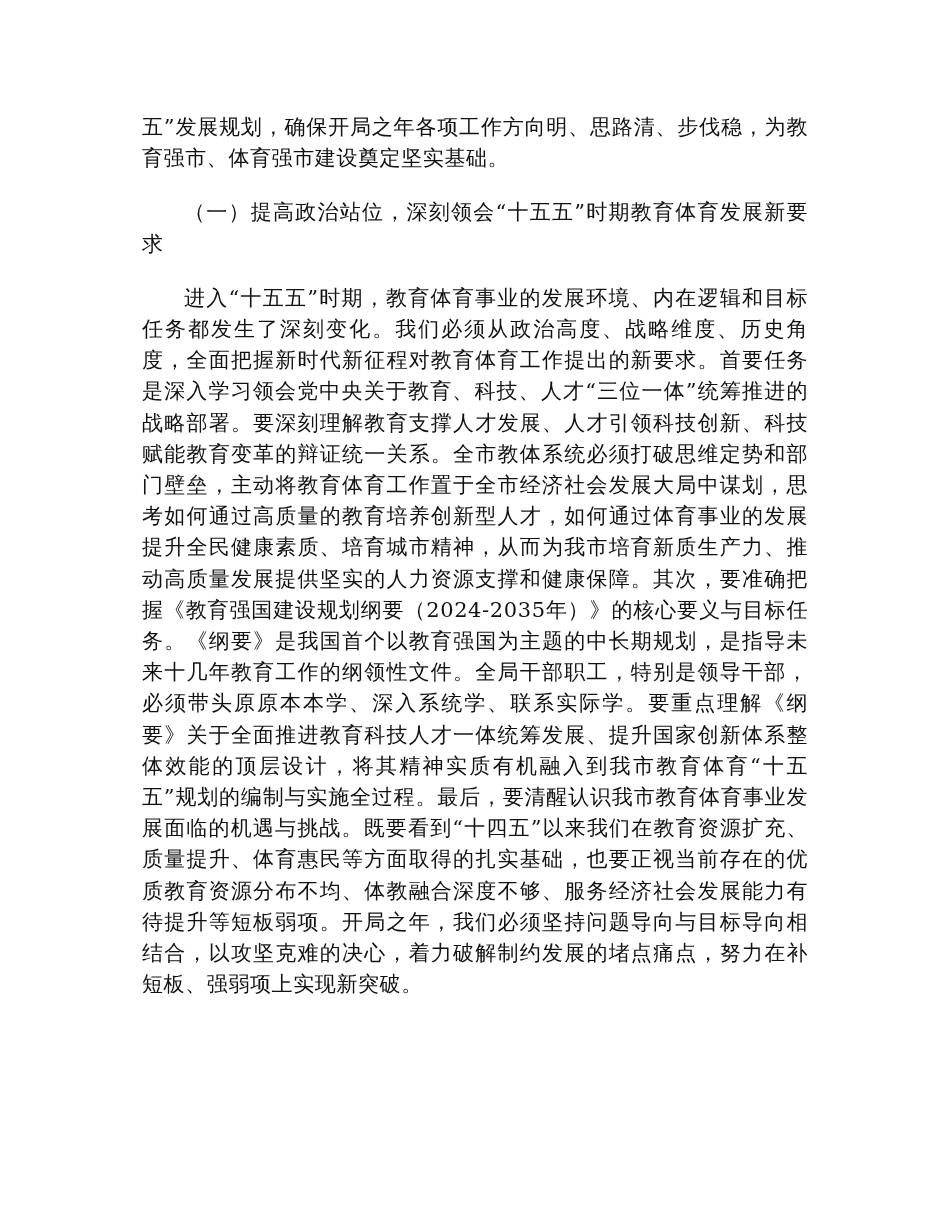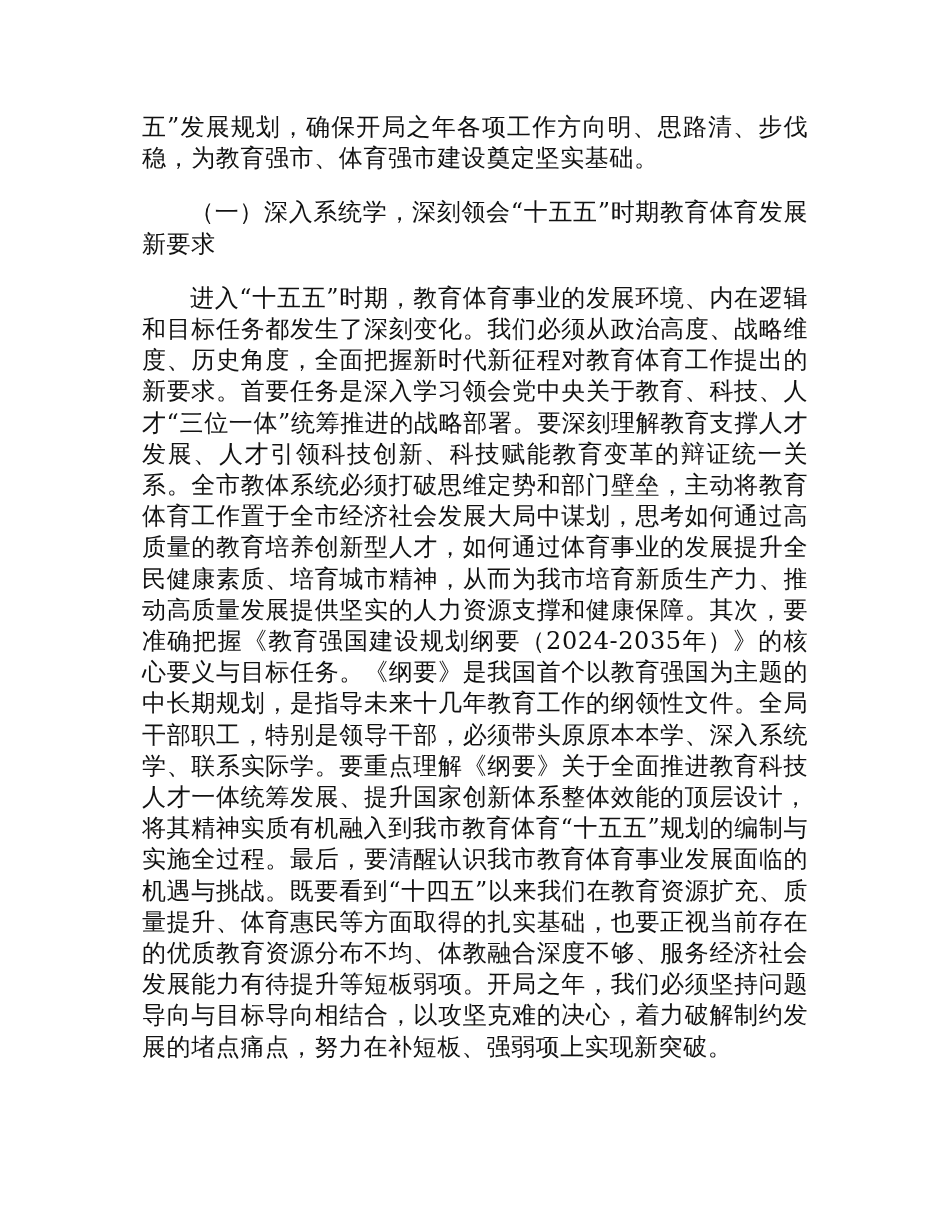--- a/index.html
+++ b/index.html
@@ -4,34 +4,34 @@
 <style>
   html, body { margin: 0; padding: 0; background: #ffffff; }
   body { width: 950px; height: 1230px; position: relative; overflow: hidden; }
   .page {
     position: absolute;
     left: 142px;
     top: 112px;
     width: 666px;
     color: #111111;
     font-family: "DejaVu Serif", "Liberation Serif", serif;
-    font-size: 24px;
+    font-size: 21px;
     line-height: 31.2px;
   }
   .para {
     margin: 0;
     text-align: justify;
     text-justify: inter-character;
     word-break: break-all;
     letter-spacing: 0.6px;
   }
   .para.indent { text-indent: 2em; }
   .p1 { margin-bottom: 23px; }
   .p2 { margin-bottom: 23px; }
 </style>
 </head>
 <body>
 
 <div class="page">
   <p class="para p1">五”发展规划，确保开局之年各项工作方向明、思路清、步伐稳，为教育强市、体育强市建设奠定坚实基础。</p>
-  <p class="para indent p2">（一）深入系统学，深刻领会“十五五”时期教育体育发展新要求</p>
+  <p class="para indent p2">（一）提高政治站位，深刻领会“十五五”时期教育体育发展新要求</p>
   <p class="para indent p3">进入“十五五”时期，教育体育事业的发展环境、内在逻辑和目标任务都发生了深刻变化。我们必须从政治高度、战略维度、历史角度，全面把握新时代新征程对教育体育工作提出的新要求。首要任务是深入学习领会党中央关于教育、科技、人才“三位一体”统筹推进的战略部署。要深刻理解教育支撑人才发展、人才引领科技创新、科技赋能教育变革的辩证统一关系。全市教体系统必须打破思维定势和部门壁垒，主动将教育体育工作置于全市经济社会发展大局中谋划，思考如何通过高质量的教育培养创新型人才，如何通过体育事业的发展提升全民健康素质、培育城市精神，从而为我市培育新质生产力、推动高质量发展提供坚实的人力资源支撑和健康保障。其次，要准确把握《教育强国建设规划纲要（2024-2035年）》的核心要义与目标任务。《纲要》是我国首个以教育强国为主题的中长期规划，是指导未来十几年教育工作的纲领性文件。全局干部职工，特别是领导干部，必须带头原原本本学、深入系统学、联系实际学。要重点理解《纲要》关于全面推进教育科技人才一体统筹发展、提升国家创新体系整体效能的顶层设计，将其精神实质有机融入到我市教育体育“十五五”规划的编制与实施全过程。最后，要清醒认识我市教育体育事业发展面临的机遇与挑战。既要看到“十四五”以来我们在教育资源扩充、质量提升、体育惠民等方面取得的扎实基础，也要正视当前存在的优质教育资源分布不均、体教融合深度不够、服务经济社会发展能力有待提升等短板弱项。开局之年，我们必须坚持问题导向与目标导向相结合，以攻坚克难的决心，着力破解制约发展的堵点痛点，努力在补短板、强弱项上实现新突破。</p>
 </div>
 
 </body></html>

